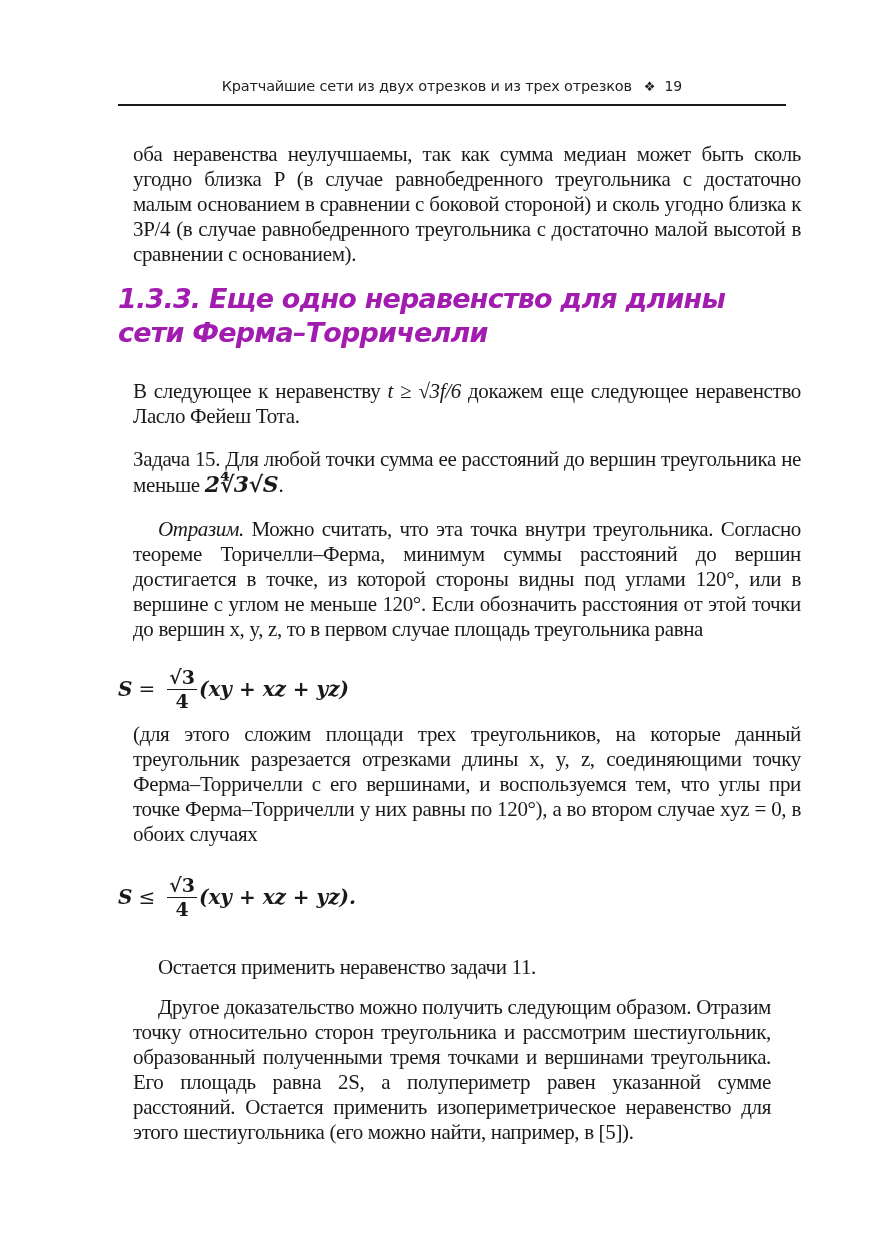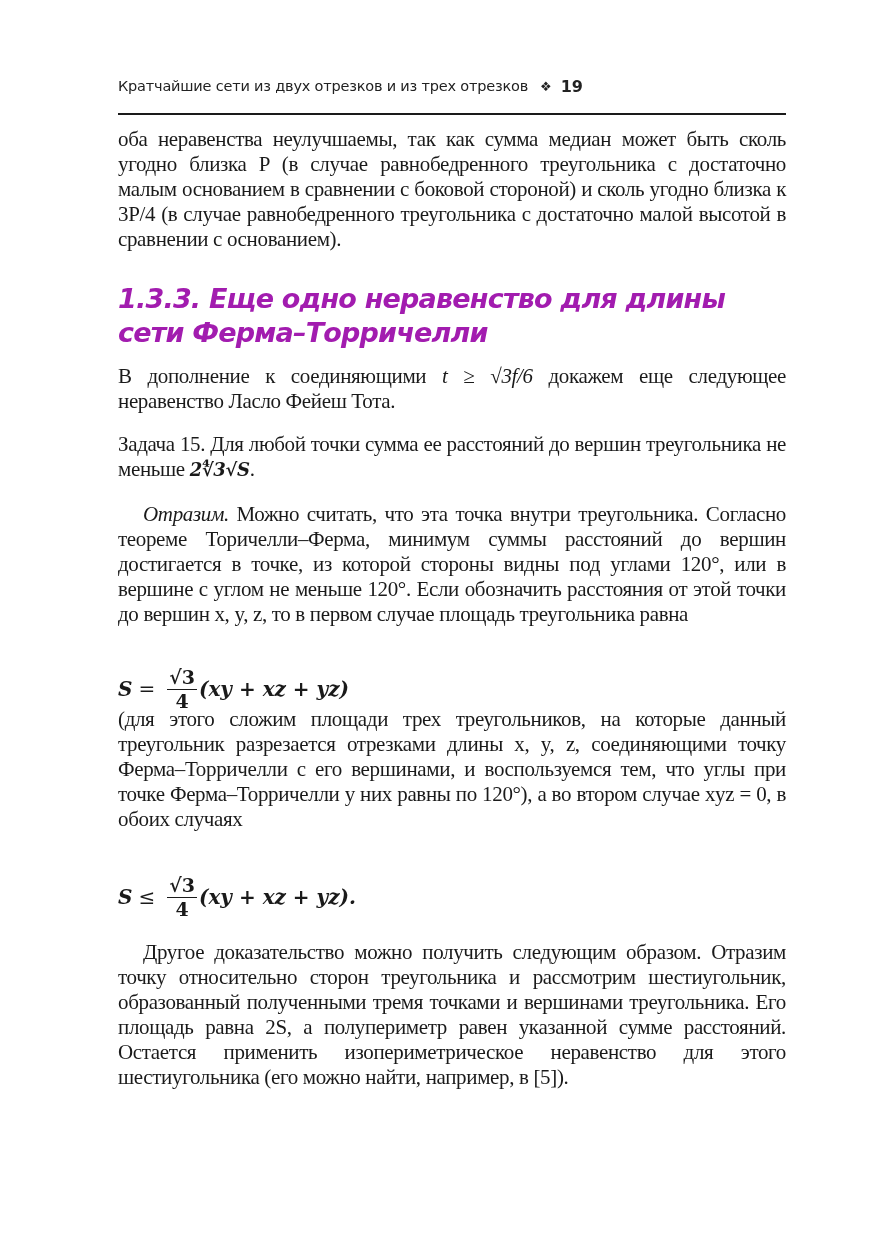--- a/index.html
+++ b/index.html
@@ -1,33 +1,33 @@
 <!DOCTYPE html>
 <html><head>
 <meta charset="utf-8">
 <style>
   html, body { margin: 0; padding: 0; background: #ffffff; }
   body { width: 874px; height: 1240px; position: relative; overflow: hidden; color: #1a1a1a; }
   .page { position: absolute; left: 118px; top: 70px; width: 668px; }
 
   .running-head {
-    display: flex; justify-content: flex-start; align-items: center;
+    display: flex; justify-content: center; align-items: center;
     height: 32px; border-bottom: 2.5px solid #1a1a1a;
     font-family: "DejaVu Sans", sans-serif; font-size: 14.5px; color: #222;
-    padding-bottom: 11px;
+    padding-bottom: 2px;
   }
   .running-head .title { letter-spacing: -0.2px; }
   .running-head .orn { margin: 0 9px 0 12px; font-size: 13px; }
-  .running-head .pno { font-weight: bold; font-size: 16px; }
+  .running-head .pno { font-weight: normal; font-size: 14px; }
 
   .body-text {
     font-family: "Liberation Serif", serif; font-size: 21px; line-height: 25px;
     text-align: justify; text-align-last: left; letter-spacing: -0.35px;
   }
-  .para { margin: 0; }
+  .para { margin: 15px; }
   .indent { text-indent: 25px; }
   .i { font-style: italic; }
   .b { font-weight: normal; }
 
   .p1 { position: absolute; top: 57px; left: 0; width: 668px; }
 
   .section-title {
     position: absolute; top: 212px; left: 0; width: 668px;
     font-family: "DejaVu Sans", sans-serif; font-weight: bold; font-style: italic;
     font-size: 27px; line-height: 34px; letter-spacing: -0.8px; color: #a21caf;
@@ -46,42 +46,42 @@
   .f1 { top: 596px; }
   .f2 { top: 804px; }
   .frac { display: inline-flex; flex-direction: column; align-items: center; margin: 0 2px 0 6px; font-style: normal; }
   .frac .num { border-bottom: 1.5px solid #1a1a1a; padding: 0 2px 1px; font-size: 19px; line-height: 22px; }
   .frac .den { font-size: 19px; line-height: 22px; }
   .sym { font-style: normal; margin: 0 6px; font-weight: normal; }
 
   .p5 { position: absolute; top: 637px; left: 0; width: 668px; }
   .p6 { position: absolute; top: 870px; left: 0; width: 668px; }
 
-  .inline-math { font-family: "DejaVu Serif", serif; font-weight: bold; font-style: italic; font-size: 18px; }
+  .inline-math { font-family: "DejaVu Serif", serif; font-weight: bold; font-style: italic; font-size: 22px; }
 </style>
 </head>
 <body>
 
 <div class="page">
 
   <div class="running-head">
     <span class="title">Кратчайшие сети из двух отрезков и из трех отрезков</span>
     <span class="orn">❖</span>
     <span class="pno">19</span>
   </div>
 
   <p class="para body-text p1">оба неравенства неулучшаемы, так как сумма медиан может быть сколь угодно близка P (в случае равнобедренного треугольника с достаточно малым основанием в сравнении с боковой стороной) и сколь угодно близка к 3P/4 (в случае равнобедренного треугольника с достаточно малой высотой в сравнении с основанием).</p>
 
   <h2 class="section-title">
     <span>1.3.3.</span>
     <span>Еще одно неравенство для длины сети Ферма–Торричелли</span>
   </h2>
 
   <p class="para body-text p2">
-    <span>В дополнение к соединяющими </span><span class="i">t ≥ √3f/6</span><span> докажем еще следующее неравенство Ласло Фейеш Тота.</span>
+    <span>В следующее к неравенству </span><span class="i">t ≥ √3f/6</span><span> докажем еще следующее неравенство Ласло Фейеш Тота.</span>
   </p>
 
   <p class="para body-text p3">
     <span class="b">Задача 15.</span><span> Для любой точки сумма ее расстояний до вершин треугольника не меньше </span><span class="inline-math">2∜3√S</span><span class="b">.</span>
   </p>
 
   <p class="para body-text p4 indent">
     <span class="i">Отразим.</span><span> Можно считать, что эта точка внутри треугольника. Согласно теореме Торичелли–Ферма, минимум суммы расстояний до вершин достигается в точке, из которой стороны видны под углами 120°, или в вершине с углом не меньше 120°. Если обозначить расстояния от этой точки до вершин x, y, z, то в первом случае площадь треугольника равна</span>
   </p>
 
@@ -101,16 +101,17 @@
     <span>S</span>
     <span class="sym">≤</span>
     <span class="frac">
       <span class="num">√3</span>
       <span class="den">4</span>
     </span>
     <span>(xy + xz + yz).</span>
   </div>
 
   <div class="body-text p6">
+    <p class="para indent">Остается применить неравенство задачи 11.</p>
     <p class="para indent">Другое доказательство можно получить следующим образом. Отразим точку относительно сторон треугольника и рассмотрим шестиугольник, образованный полученными тремя точками и вершинами треугольника. Его площадь равна 2S, а полупериметр равен указанной сумме расстояний. Остается применить изопериметрическое неравенство для этого шестиугольника (его можно найти, например, в [5]).</p>
   </div>
 
 </div>
 
 </body></html>

